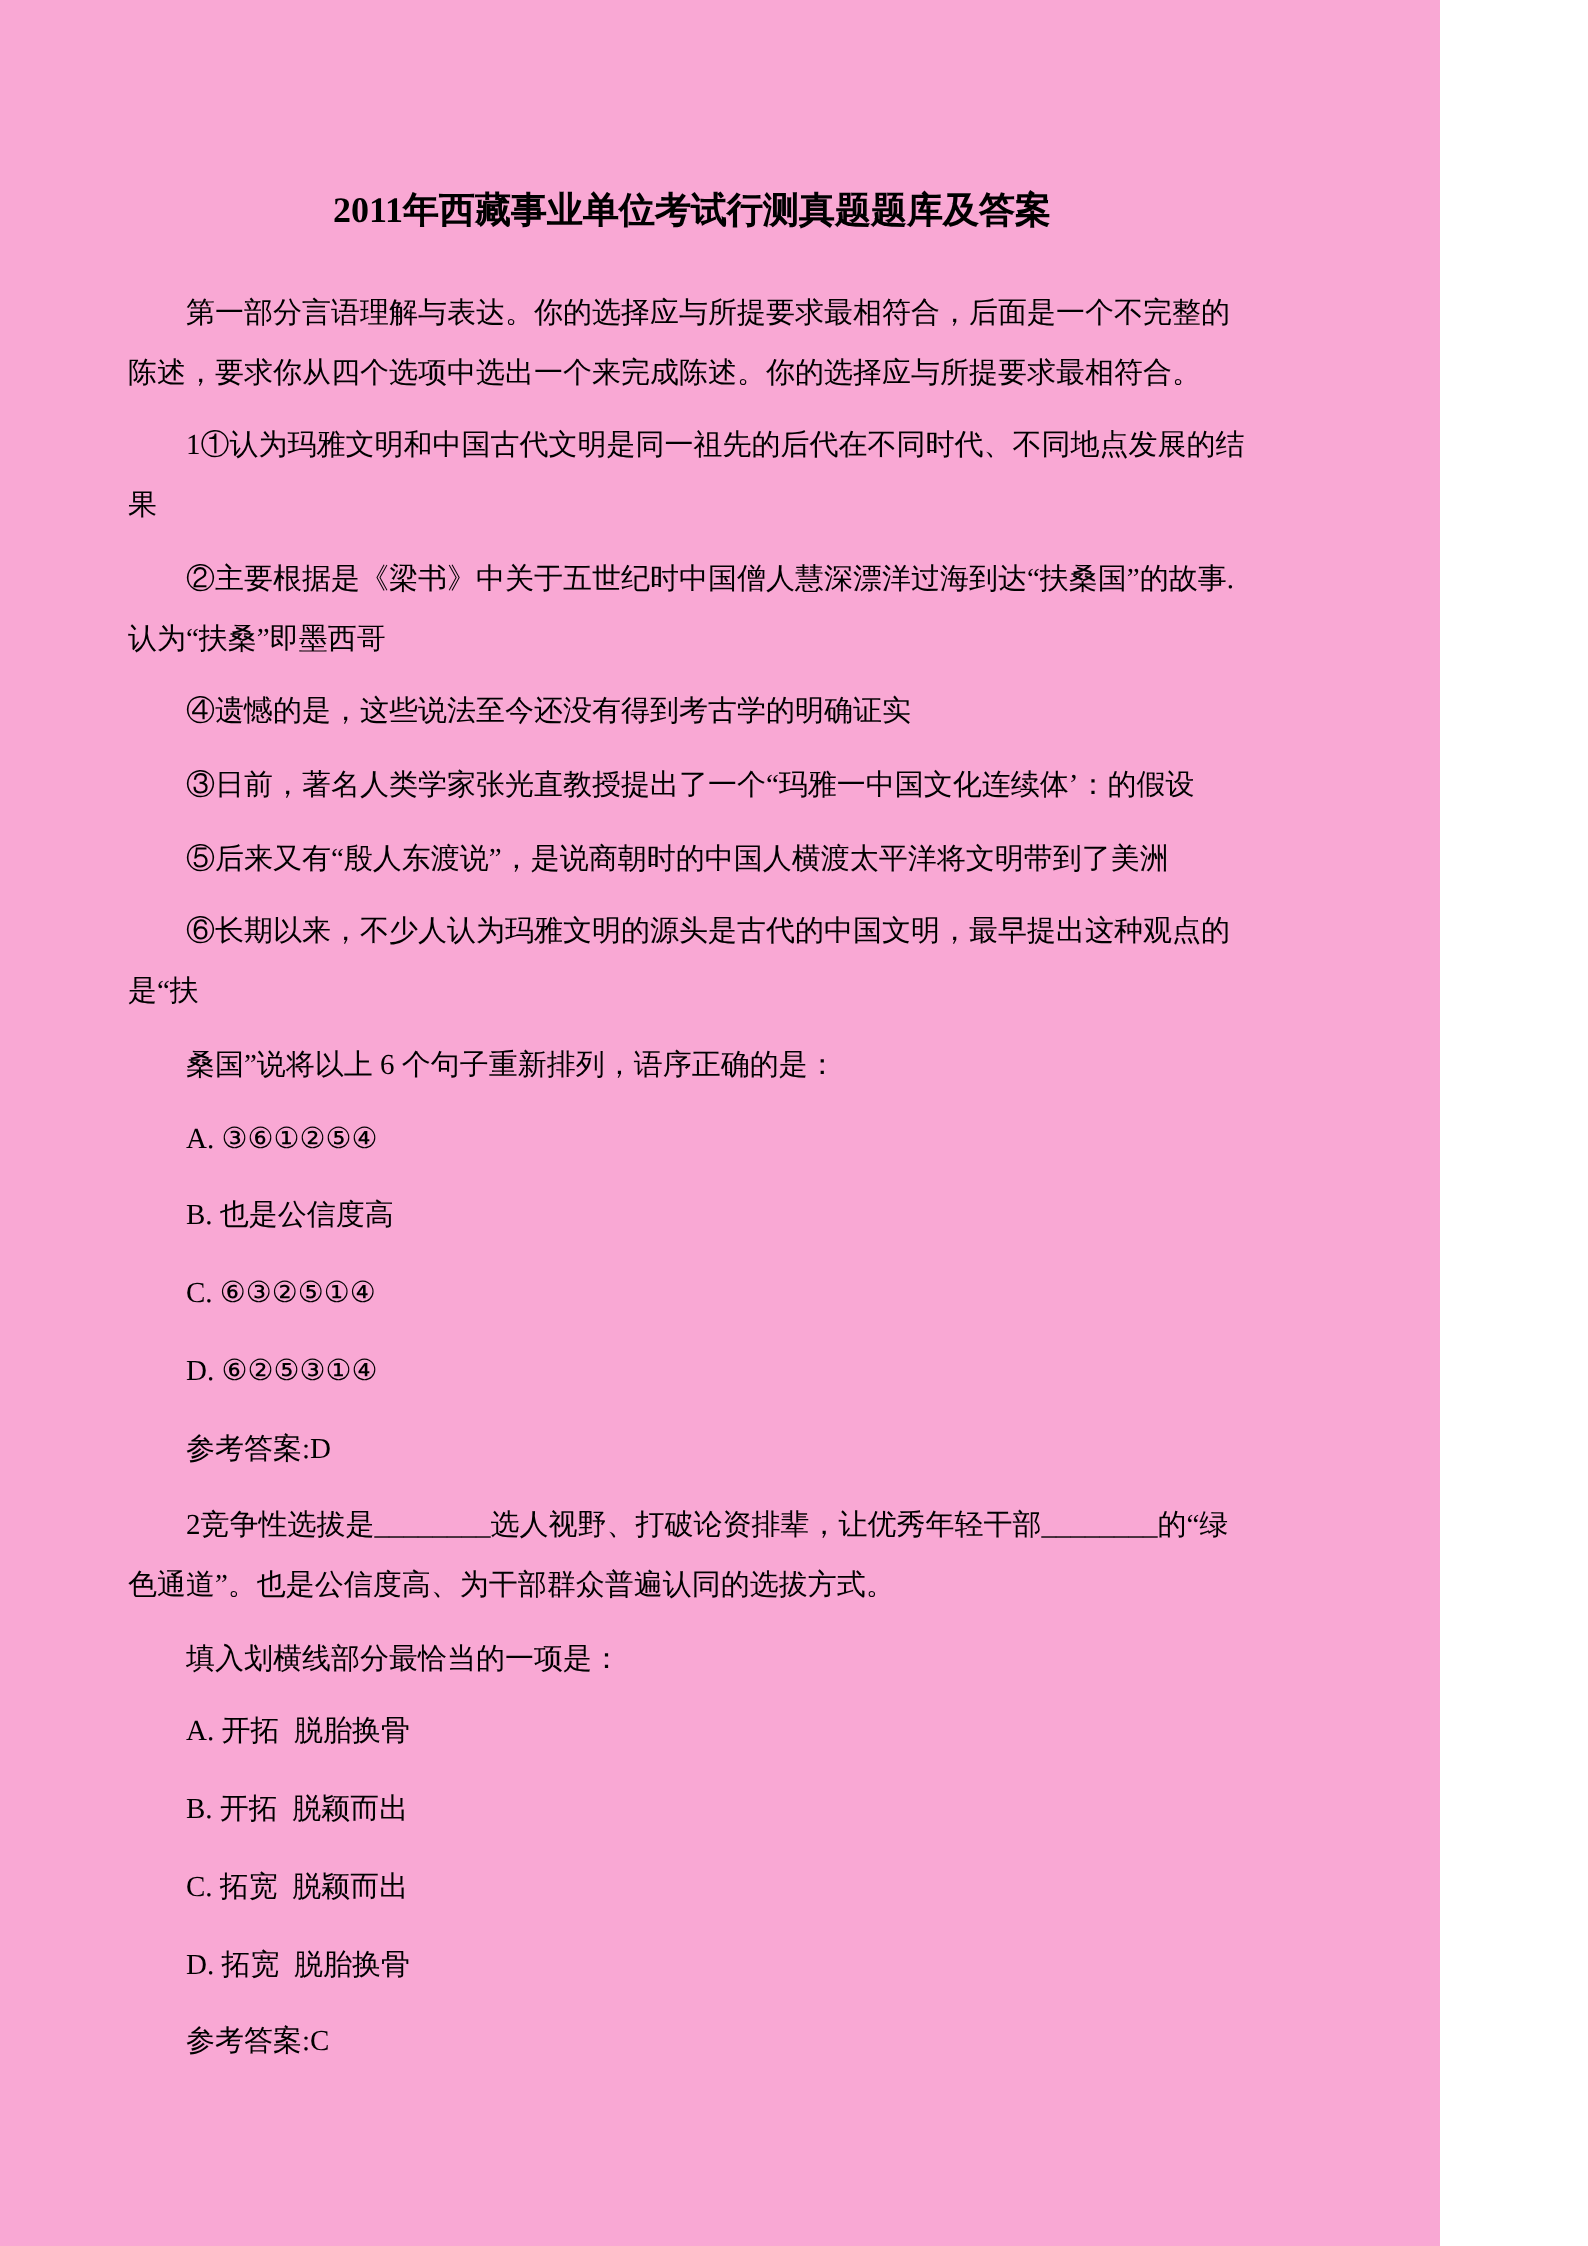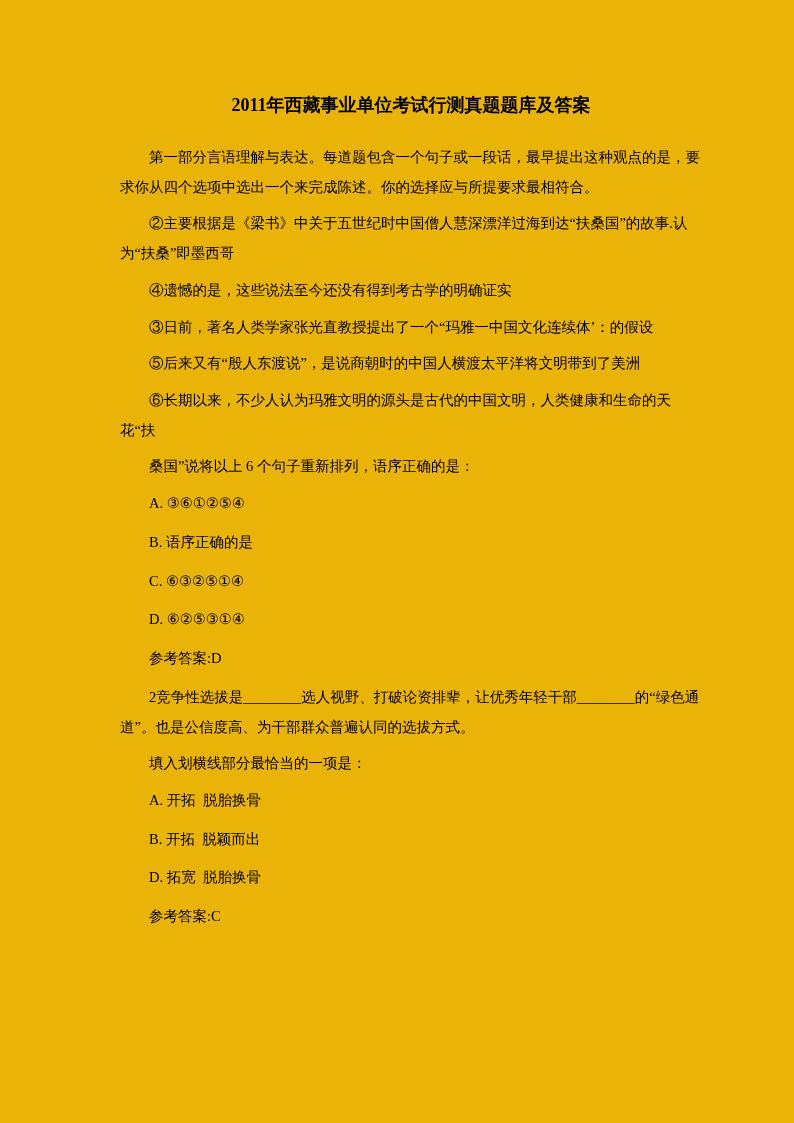--- a/index.html
+++ b/index.html
@@ -1,26 +1,26 @@
 <!DOCTYPE html>
 <html><head>
 <meta charset="utf-8">
 <style>
   html, body {
     margin: 0;
     padding: 0;
     background: #ffffff;
   }
   .page {
-    width: 794px;
+    width: 720px;
     height: 1123px;
     box-sizing: border-box;
-    background: #eab308;
+    background: #f9a8d4;
     color: #000000;
-    padding: 92px 92px 40px 120px;
+    padding: 92px 92px 40px 64px;
     font-family: "Liberation Serif", "DejaVu Serif", serif;
     font-size: 14.5px;
     line-height: 2.05;
     overflow: hidden;
   }
   .title {
     font-size: 18px;
     font-weight: bold;
     text-align: center;
     margin: 0 0 24px 0;
@@ -44,39 +44,41 @@
   }
   section { margin: 0; padding: 0; }
 </style>
 </head>
 <body>
 
 <div class="page">
 
   <h1 class="title">2011年西藏事业单位考试行测真题题库及答案</h1>
 
-  <p class="para indent">第一部分言语理解与表达。每道题包含一个句子或一段话，最早提出这种观点的是，要求你从四个选项中选出一个来完成陈述。你的选择应与所提要求最相符合。</p>
+  <p class="para indent">第一部分言语理解与表达。你的选择应与所提要求最相符合，后面是一个不完整的陈述，要求你从四个选项中选出一个来完成陈述。你的选择应与所提要求最相符合。</p>
 
   <section>
+    <p class="para indent">1①认为玛雅文明和中国古代文明是同一祖先的后代在不同时代、不同地点发展的结果</p>
     <p class="para indent">②主要根据是《梁书》中关于五世纪时中国僧人慧深漂洋过海到达“扶桑国”的故事.认为“扶桑”即墨西哥</p>
     <p class="para indent">④遗憾的是，这些说法至今还没有得到考古学的明确证实</p>
     <p class="para indent">③日前，著名人类学家张光直教授提出了一个“玛雅一中国文化连续体’：的假设</p>
     <p class="para indent">⑤后来又有“殷人东渡说”，是说商朝时的中国人横渡太平洋将文明带到了美洲</p>
-    <p class="para indent">⑥长期以来，不少人认为玛雅文明的源头是古代的中国文明，人类健康和生命的天花“扶</p>
+    <p class="para indent">⑥长期以来，不少人认为玛雅文明的源头是古代的中国文明，最早提出这种观点的是“扶</p>
     <p class="para indent">桑国”说将以上 6 个句子重新排列，语序正确的是：</p>
     <p class="para option">A. ③⑥①②⑤④</p>
-    <p class="para option">B. 语序正确的是</p>
+    <p class="para option">B. 也是公信度高</p>
     <p class="para option">C. ⑥③②⑤①④</p>
     <p class="para option">D. ⑥②⑤③①④</p>
     <p class="para answer">参考答案:D</p>
   </section>
 
   <section>
     <p class="para indent">2竞争性选拔是________选人视野、打破论资排辈，让优秀年轻干部________的“绿色通道”。也是公信度高、为干部群众普遍认同的选拔方式。</p>
     <p class="para indent">填入划横线部分最恰当的一项是：</p>
     <p class="para option">A. 开拓  脱胎换骨</p>
     <p class="para option">B. 开拓  脱颖而出</p>
+    <p class="para option">C. 拓宽  脱颖而出</p>
     <p class="para option">D. 拓宽  脱胎换骨</p>
     <p class="para answer">参考答案:C</p>
   </section>
 
 
 </div>
 
 </body></html>

